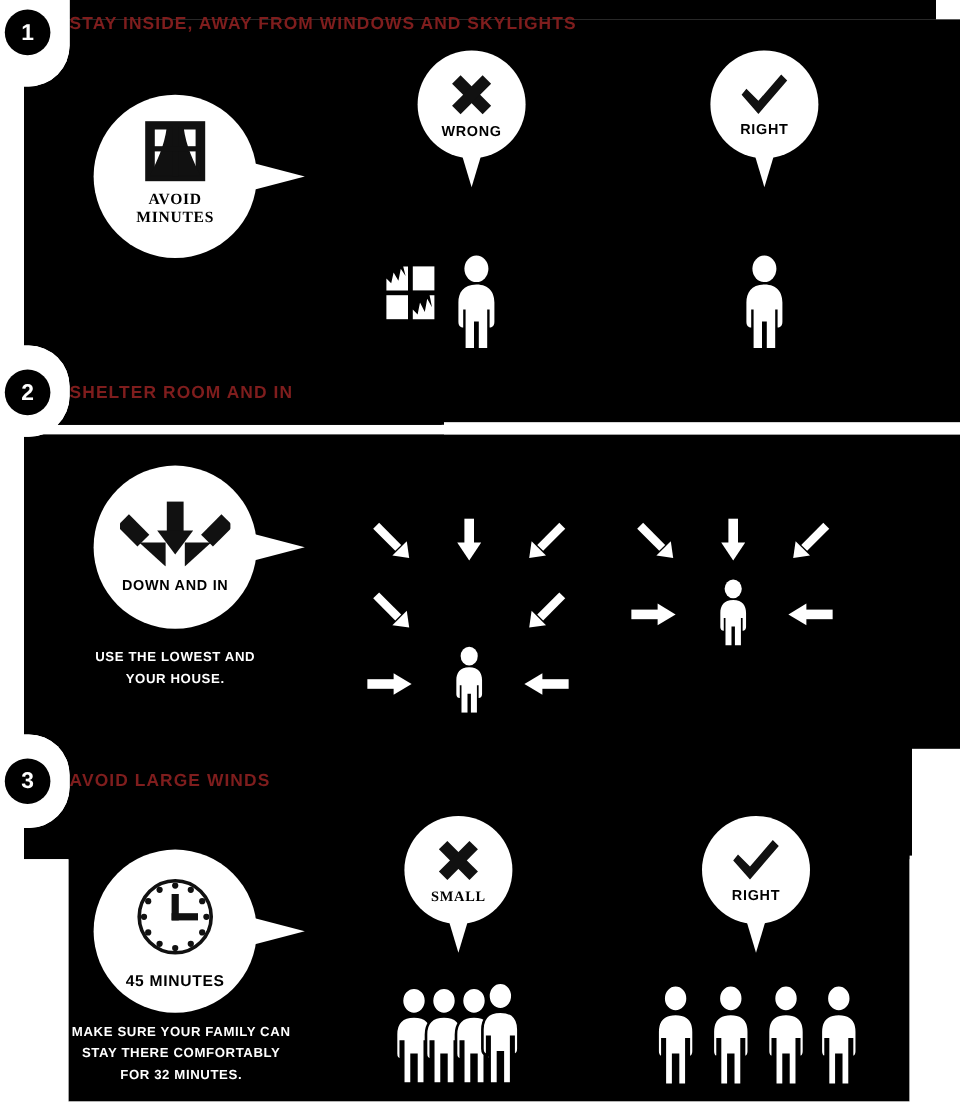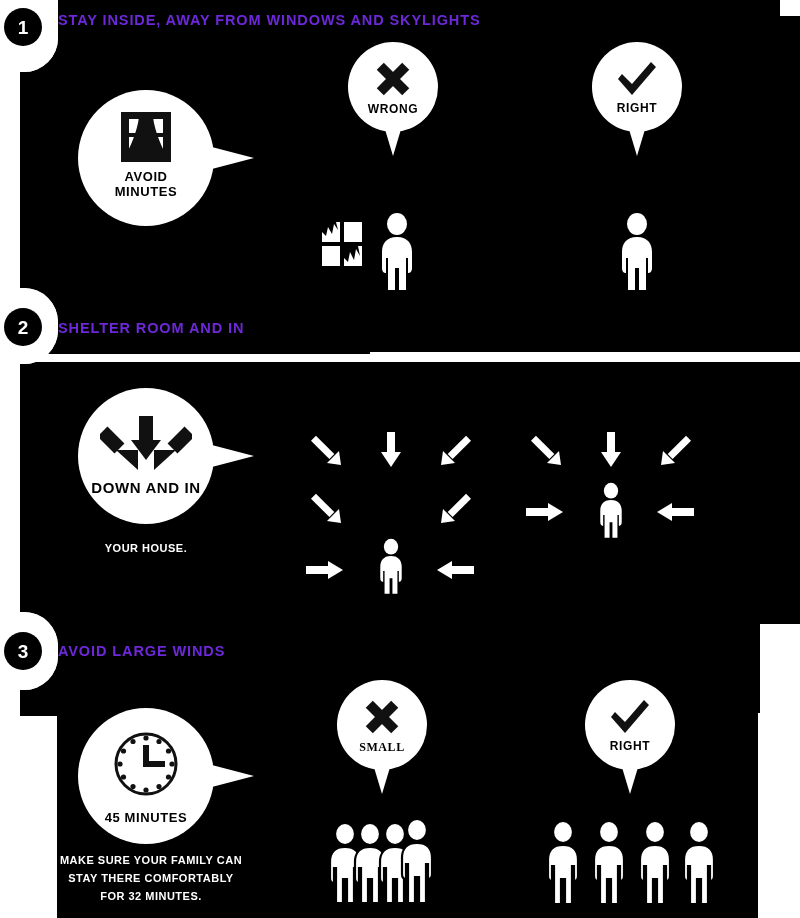--- a/index.html
+++ b/index.html
@@ -30,21 +30,21 @@
     width:38px;height:38px;border-radius:50%;
     background:#000;color:#fff;
     display:flex;align-items:center;justify-content:center;
     font-size:19px;font-weight:bold;letter-spacing:0;
     line-height:1;
   }
 
   
   .head{
     position:absolute;
-    color:#6d28d9;
+    color:#7f1d1d;
     font-size:14.5px;
     font-weight:bold;
     letter-spacing:0.9px;
     white-space:nowrap;
   }
 
   
   .bub{
     position:absolute;
     border-radius:50%;
@@ -100,21 +100,21 @@
   <div class="blk" style="left:20px;top:16px;width:780px;height:336px;"></div>
   <div class="blk" style="left:20px;top:340px;width:350px;height:14px;"></div>
 
   <div class="tab" style="top:0px;height:72px;border-top-right-radius:0;"></div>
   <div class="badge" style="left:4px;top:8px;">
     <span>1</span>
   </div>
 
   <div class="head" style="left:58px;top:12px;">STAY INSIDE, AWAY FROM WINDOWS AND SKYLIGHTS</div>
 
-  <div class="bub side" style="left:78px;top:90px;width:136px;height:136px;">
+  <div class="bub side" style="left:78px;top:79px;width:136px;height:136px;font-family:Liberation Serif, serif;">
     <span class="ico" style="position:static;margin-top:-6px;">
       <svg width="52" height="52" viewBox="0 0 52 52">
         <rect x="1" y="1" width="50" height="50" fill="#111"></rect>
         <rect x="5" y="5" width="42" height="42" fill="#111"></rect>
         <path d="M9 8 L24 8 L24 22 L9 22 Z" fill="#fff"></path>
         <path d="M28 8 L43 8 L43 22 L28 22 Z" fill="#fff"></path>
         <path d="M9 26 L24 26 L24 44 L9 44 Z" fill="#fff"></path>
         <path d="M28 26 L43 26 L43 44 L28 44 Z" fill="#fff"></path>
         <path d="M19 6 L26 6 L26 46 L5 46 C10 36 17 22 19 6 Z" fill="#111"></path>
         <path d="M33 6 L26 6 L26 46 L47 46 C42 36 35 22 33 6 Z" fill="#111"></path>
@@ -191,25 +191,26 @@
         <rect x="39" y="2" width="14" height="28" fill="#111"></rect>
         <path d="M31 26 L61 26 L46 46 Z" fill="#111"></path>
 
         <rect x="4" y="14" width="14" height="24" fill="#111" transform="rotate(-45 11 26)"></rect>
         <path d="M16 36 L38 36 L38 56 Z" fill="#111"></path>
 
         <rect x="74" y="14" width="14" height="24" fill="#111" transform="rotate(45 81 26)"></rect>
         <path d="M76 36 L54 36 L54 56 Z" fill="#111"></path>
       </svg>
     </span>
-    <div class="bublabel" style="font-size:15px;margin-top:10px;">DOWN AND IN</div>
+    <div class="bublabel" style="font-size:12px;margin-top:10px;">DOWN AND IN</div>
     <span class="tail"></span>
   </div>
 
   <div class="cap" style="left:56px;top:540px;width:180px;">
+    <div>USE THE LOWEST AND</div>
     <div>YOUR HOUSE.</div>
   </div>
 
   <span class="ico" style="left:308px;top:432px;">
     <svg width="36" height="36" viewBox="0 0 36 36">
         <g fill="#fff">
       <rect x="2" y="12" width="26" height="7" transform="rotate(45 15 15)"></rect>
       <path d="M33 33 L19 31 L31 19 Z"></path>
         </g>
       </svg>

